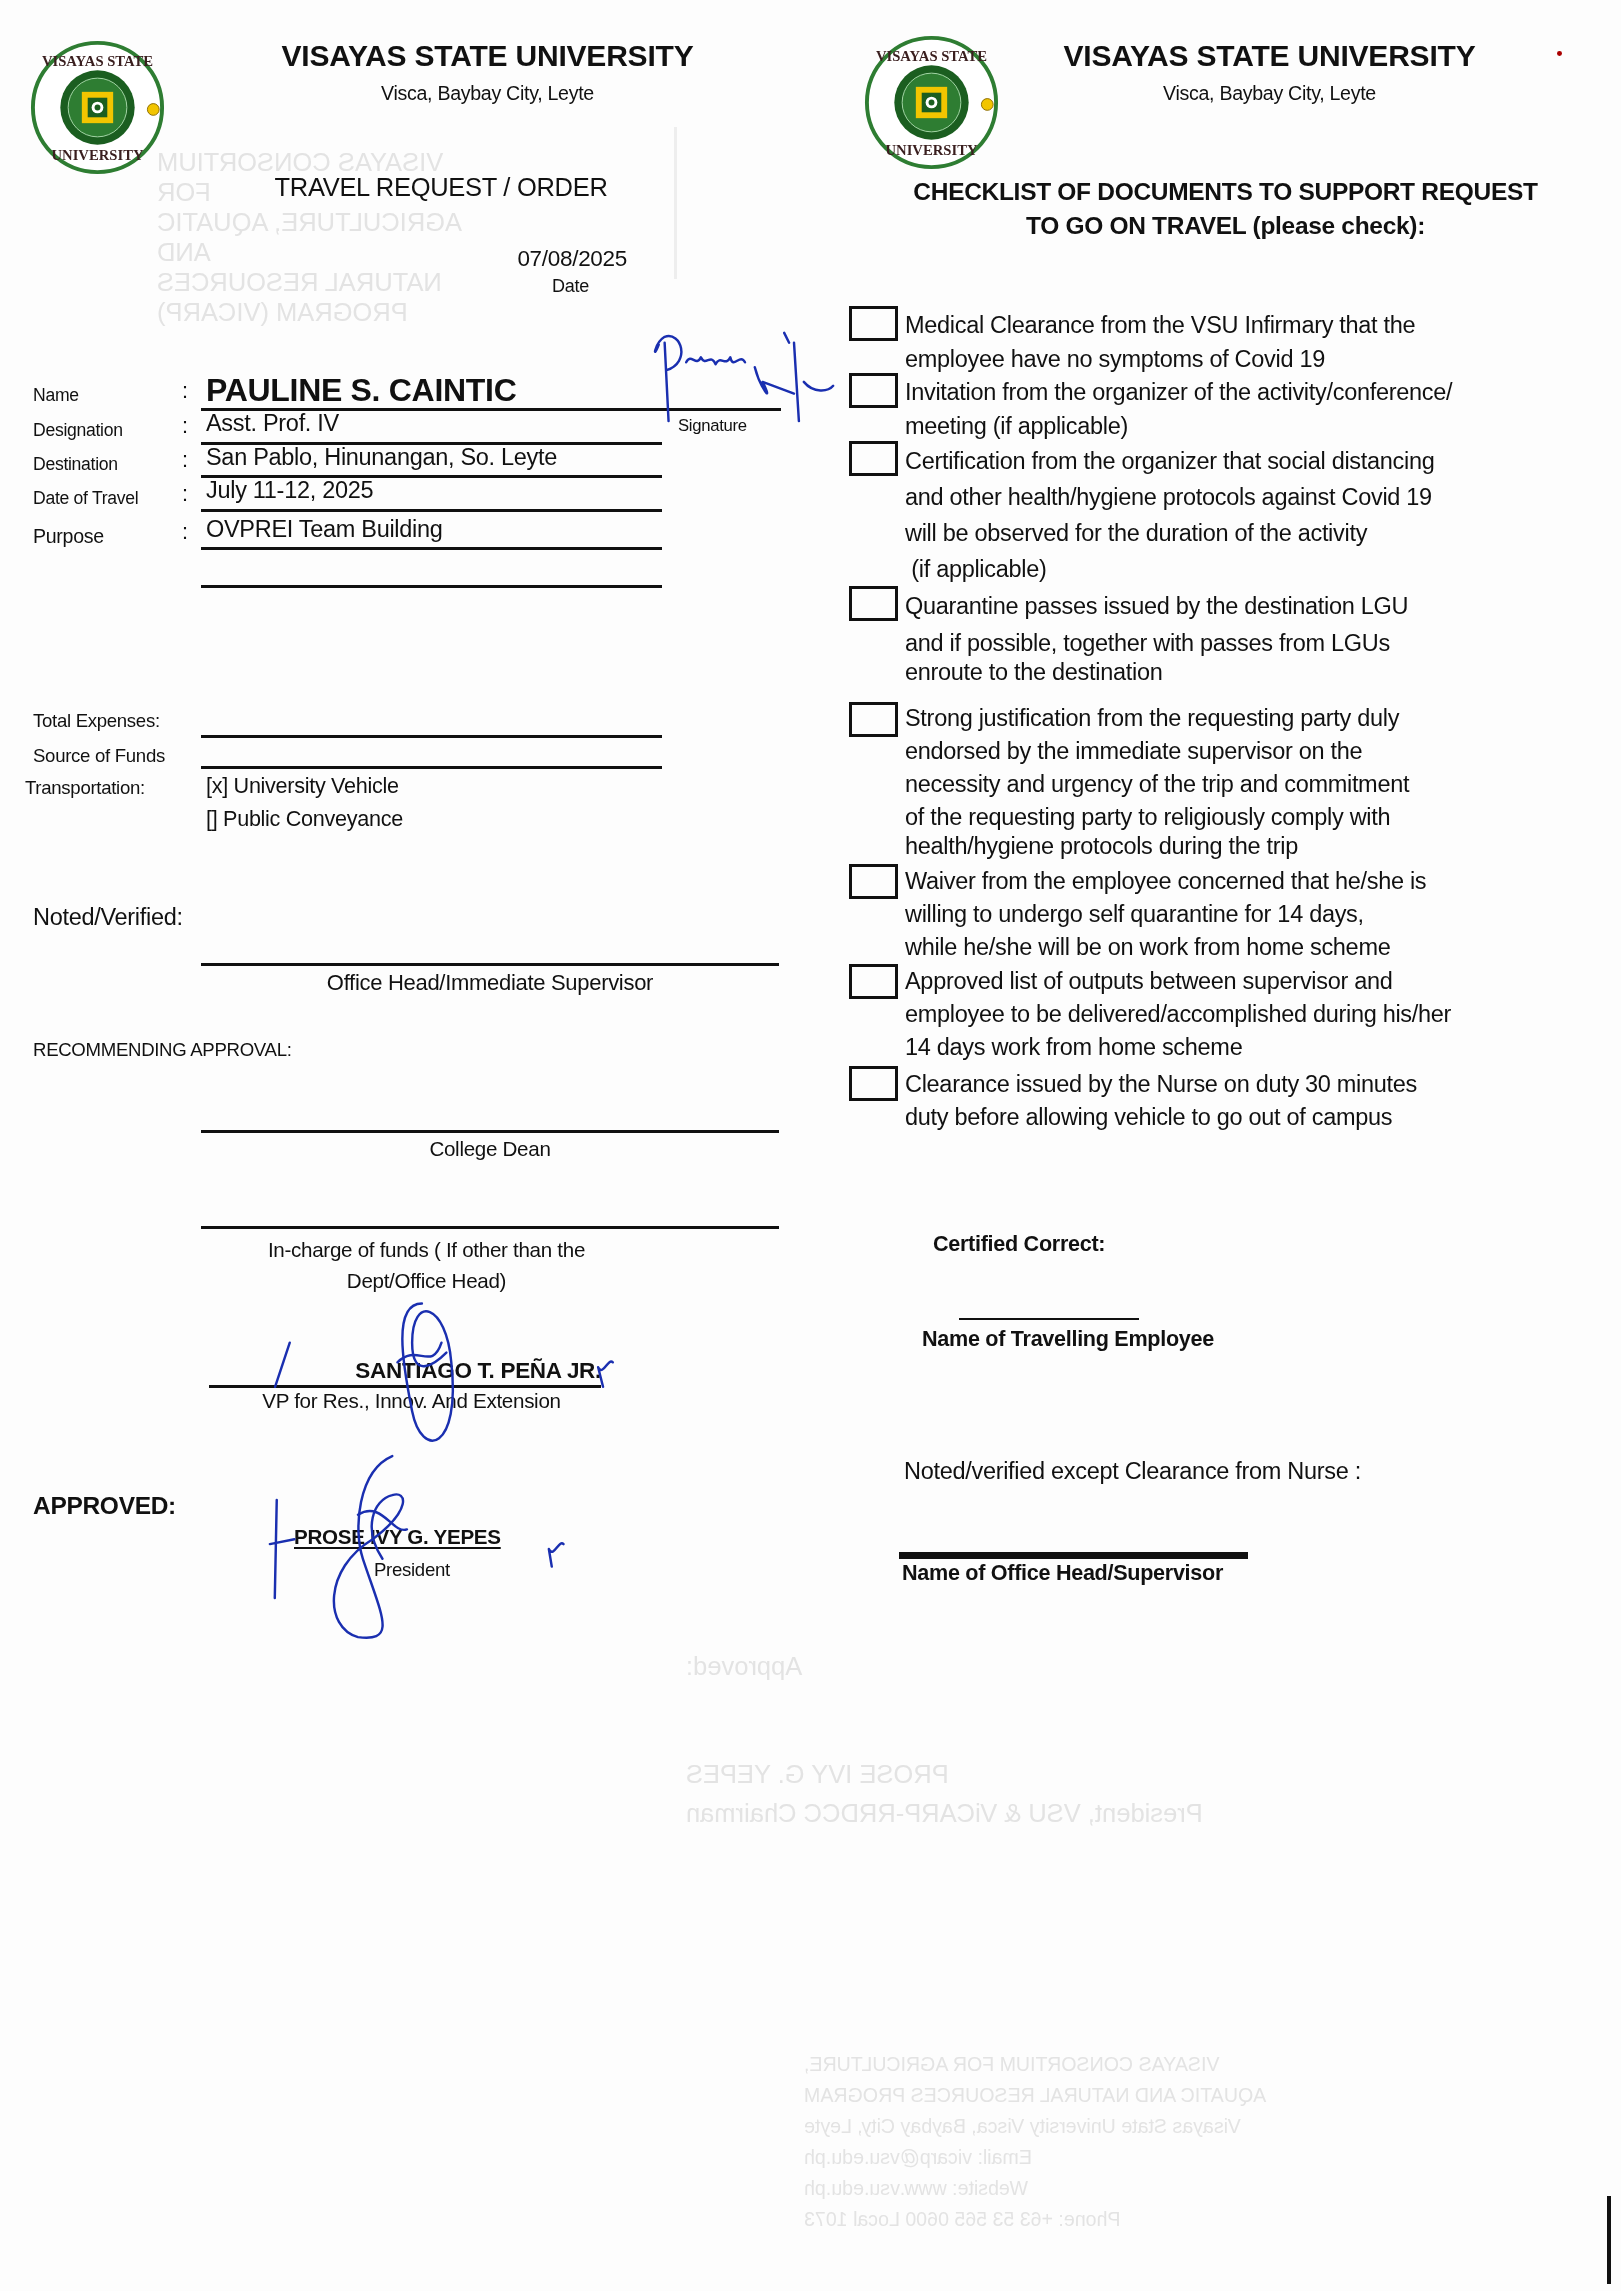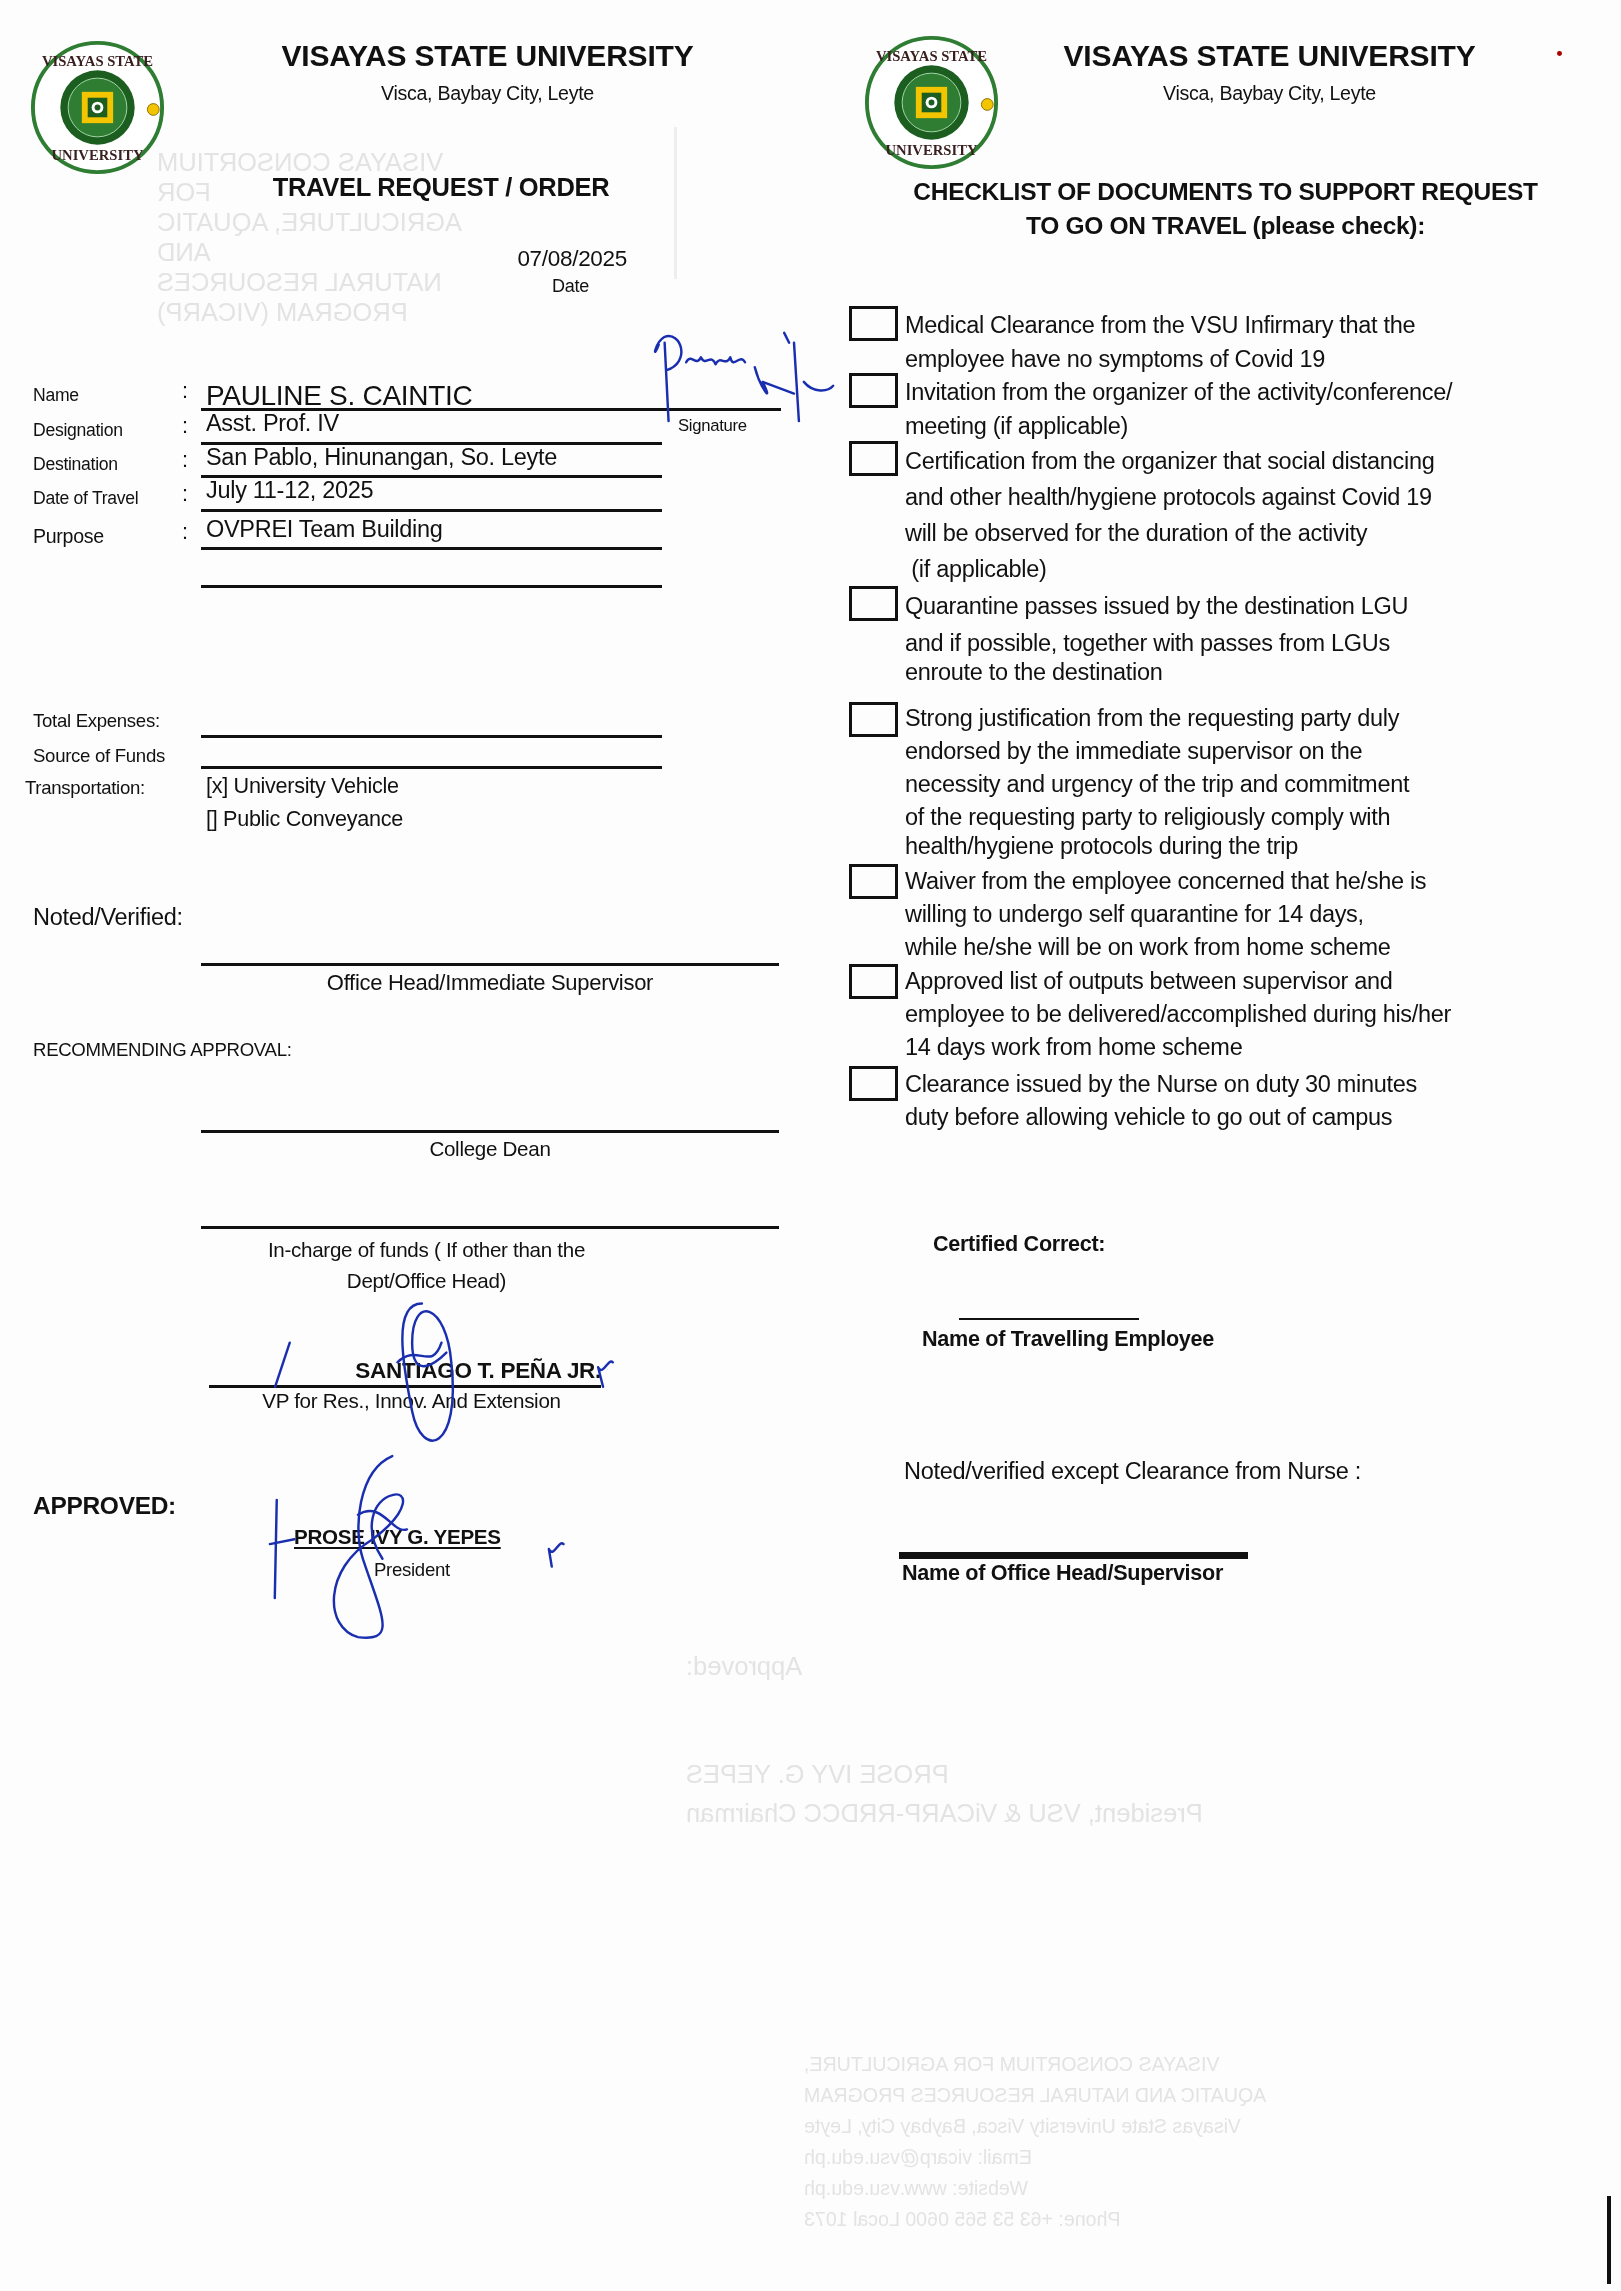--- a/index.html
+++ b/index.html
@@ -3,21 +3,21 @@
 <meta charset="utf-8">
 <style>
   html, body { margin:0; padding:0; }
   body { width:1621px; height:2292px; background:#fdfdfd; position:relative; overflow:hidden;
          font-family:"Liberation Sans", sans-serif; color:#111; }
   .abs { position:absolute; }
   .narrow { font-family:"Liberation Sans", sans-serif; letter-spacing:-0.3px; }
   .logo { width:137px; height:137px; }
   .uni-title { font-weight:bold; font-size:30px; letter-spacing:-0.2px; }
   .uni-sub { font-size:19.6px; }
-  .form-title { font-weight:bold; font-size:25.5px; }
+  .form-title { font-weight:normal; font-size:25.5px; }
   .lbl { font-size:17.6px; }
   .colon { font-size:21.6px; }
   .val { font-size:23.5px; }
   .line { position:absolute; height:2.9px; background:#111; }
   .line.thin { height:2px; }
   .chk { position:absolute; width:49px; height:35px; border:3.9px solid #111; box-sizing:border-box; background:transparent; cursor:pointer; }
   .item { position:absolute; left:905px; font-size:23.5px; line-height:34px; width:686px; letter-spacing:-0.3px; }
   .ghost { color:#e3e3e3; transform:scaleX(-1); font-size:25.5px; }
   .sig { position:absolute; pointer-events:none; }
   .sig path { fill:none; stroke:#1a2fb0; stroke-width:2.5; stroke-linecap:round; stroke-linejoin:round; }
@@ -61,21 +61,21 @@
 </div>
 
 <div class="abs uni-title narrow" style="left:267px;top:39px;width:441px;text-align:center">VISAYAS STATE UNIVERSITY</div>
 <div class="abs uni-sub narrow" style="left:267px;top:82px;width:441px;text-align:center">Visca, Baybay City, Leyte</div>
 <div class="abs form-title narrow" style="left:245px;top:173px;width:392px;text-align:center">TRAVEL REQUEST / ORDER</div>
 <div class="abs narrow" style="left:490px;top:246px;width:137px;text-align:right;font-size:22.5px">07/08/2025</div>
 <div class="abs narrow" style="left:502px;top:276px;width:137px;text-align:center;font-size:18px">Date</div>
 
 <div class="abs lbl narrow" style="left:33px;top:385px">Name</div>
 <div class="abs colon" style="left:182px;top:378px">:</div>
-<div class="abs narrow" style="left:206px;top:380px;font-size:28px;font-weight:normal">PAULINE S. CAINTIC</div>
+<div class="abs narrow" style="left:206px;top:372px;font-size:32px;font-weight:bold">PAULINE S. CAINTIC</div>
 <div class="line" style="left:201px;top:408px;width:580px"></div>
 <div class="abs narrow" style="left:678px;top:416px;font-size:16.7px">Signature</div>
 
 <div class="abs lbl narrow" style="left:33px;top:420px">Designation</div>
 <div class="abs colon" style="left:182px;top:413px">:</div>
 <div class="abs val narrow" style="left:206px;top:410px">Asst. Prof. IV</div>
 <div class="line" style="left:201px;top:442px;width:461px"></div>
 
 <div class="abs lbl narrow" style="left:33px;top:454px">Destination</div>
 <div class="abs colon" style="left:182px;top:447px">:</div>

